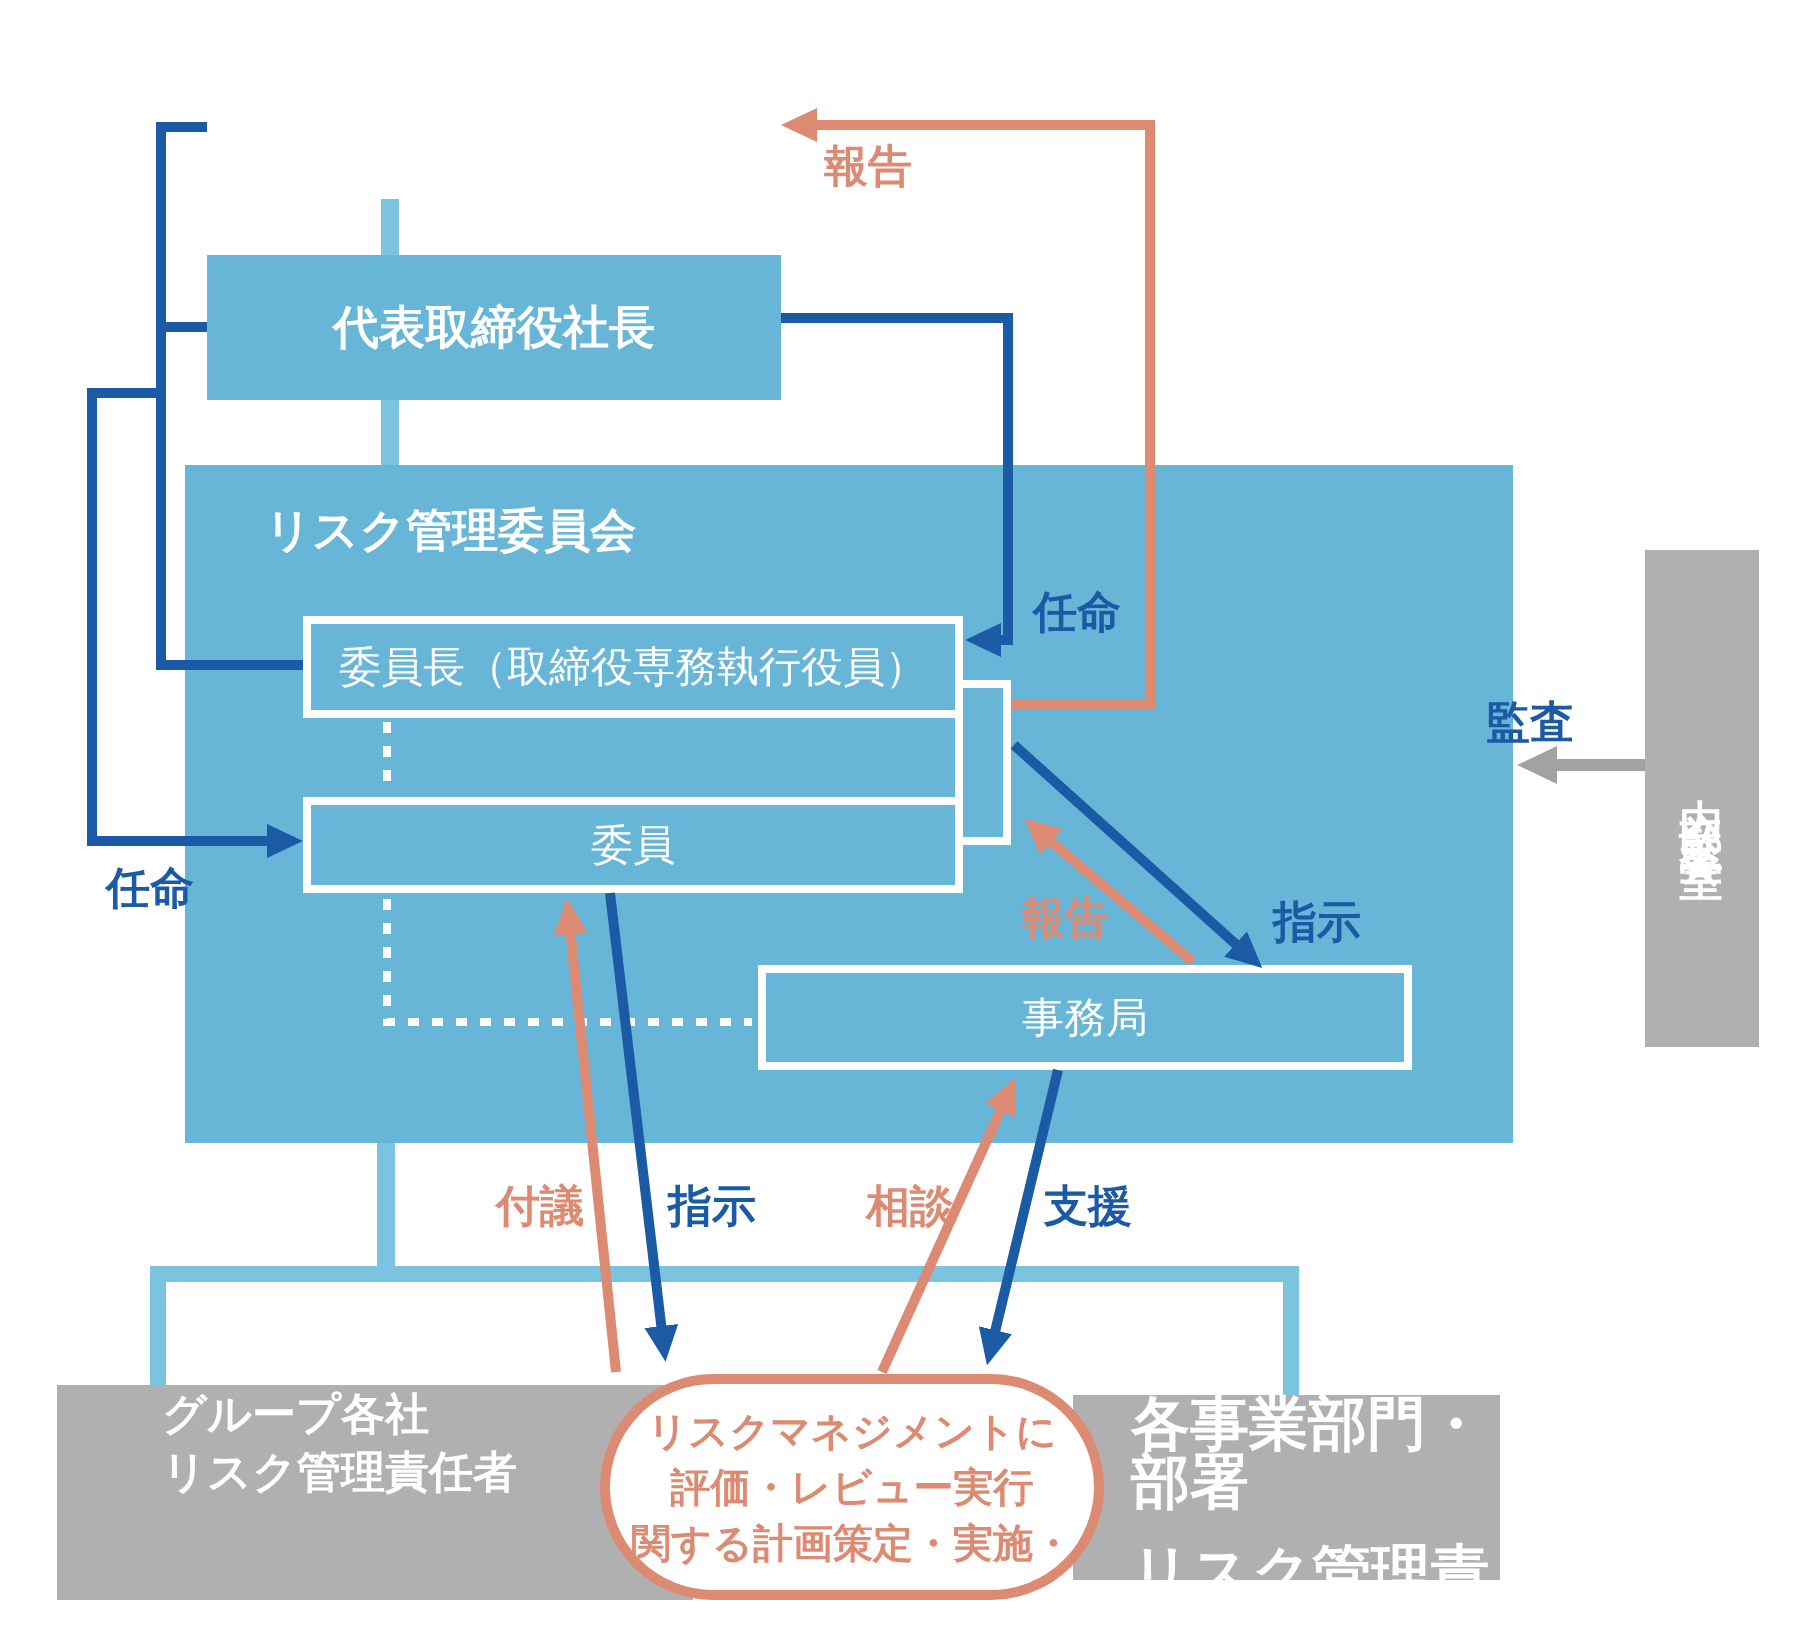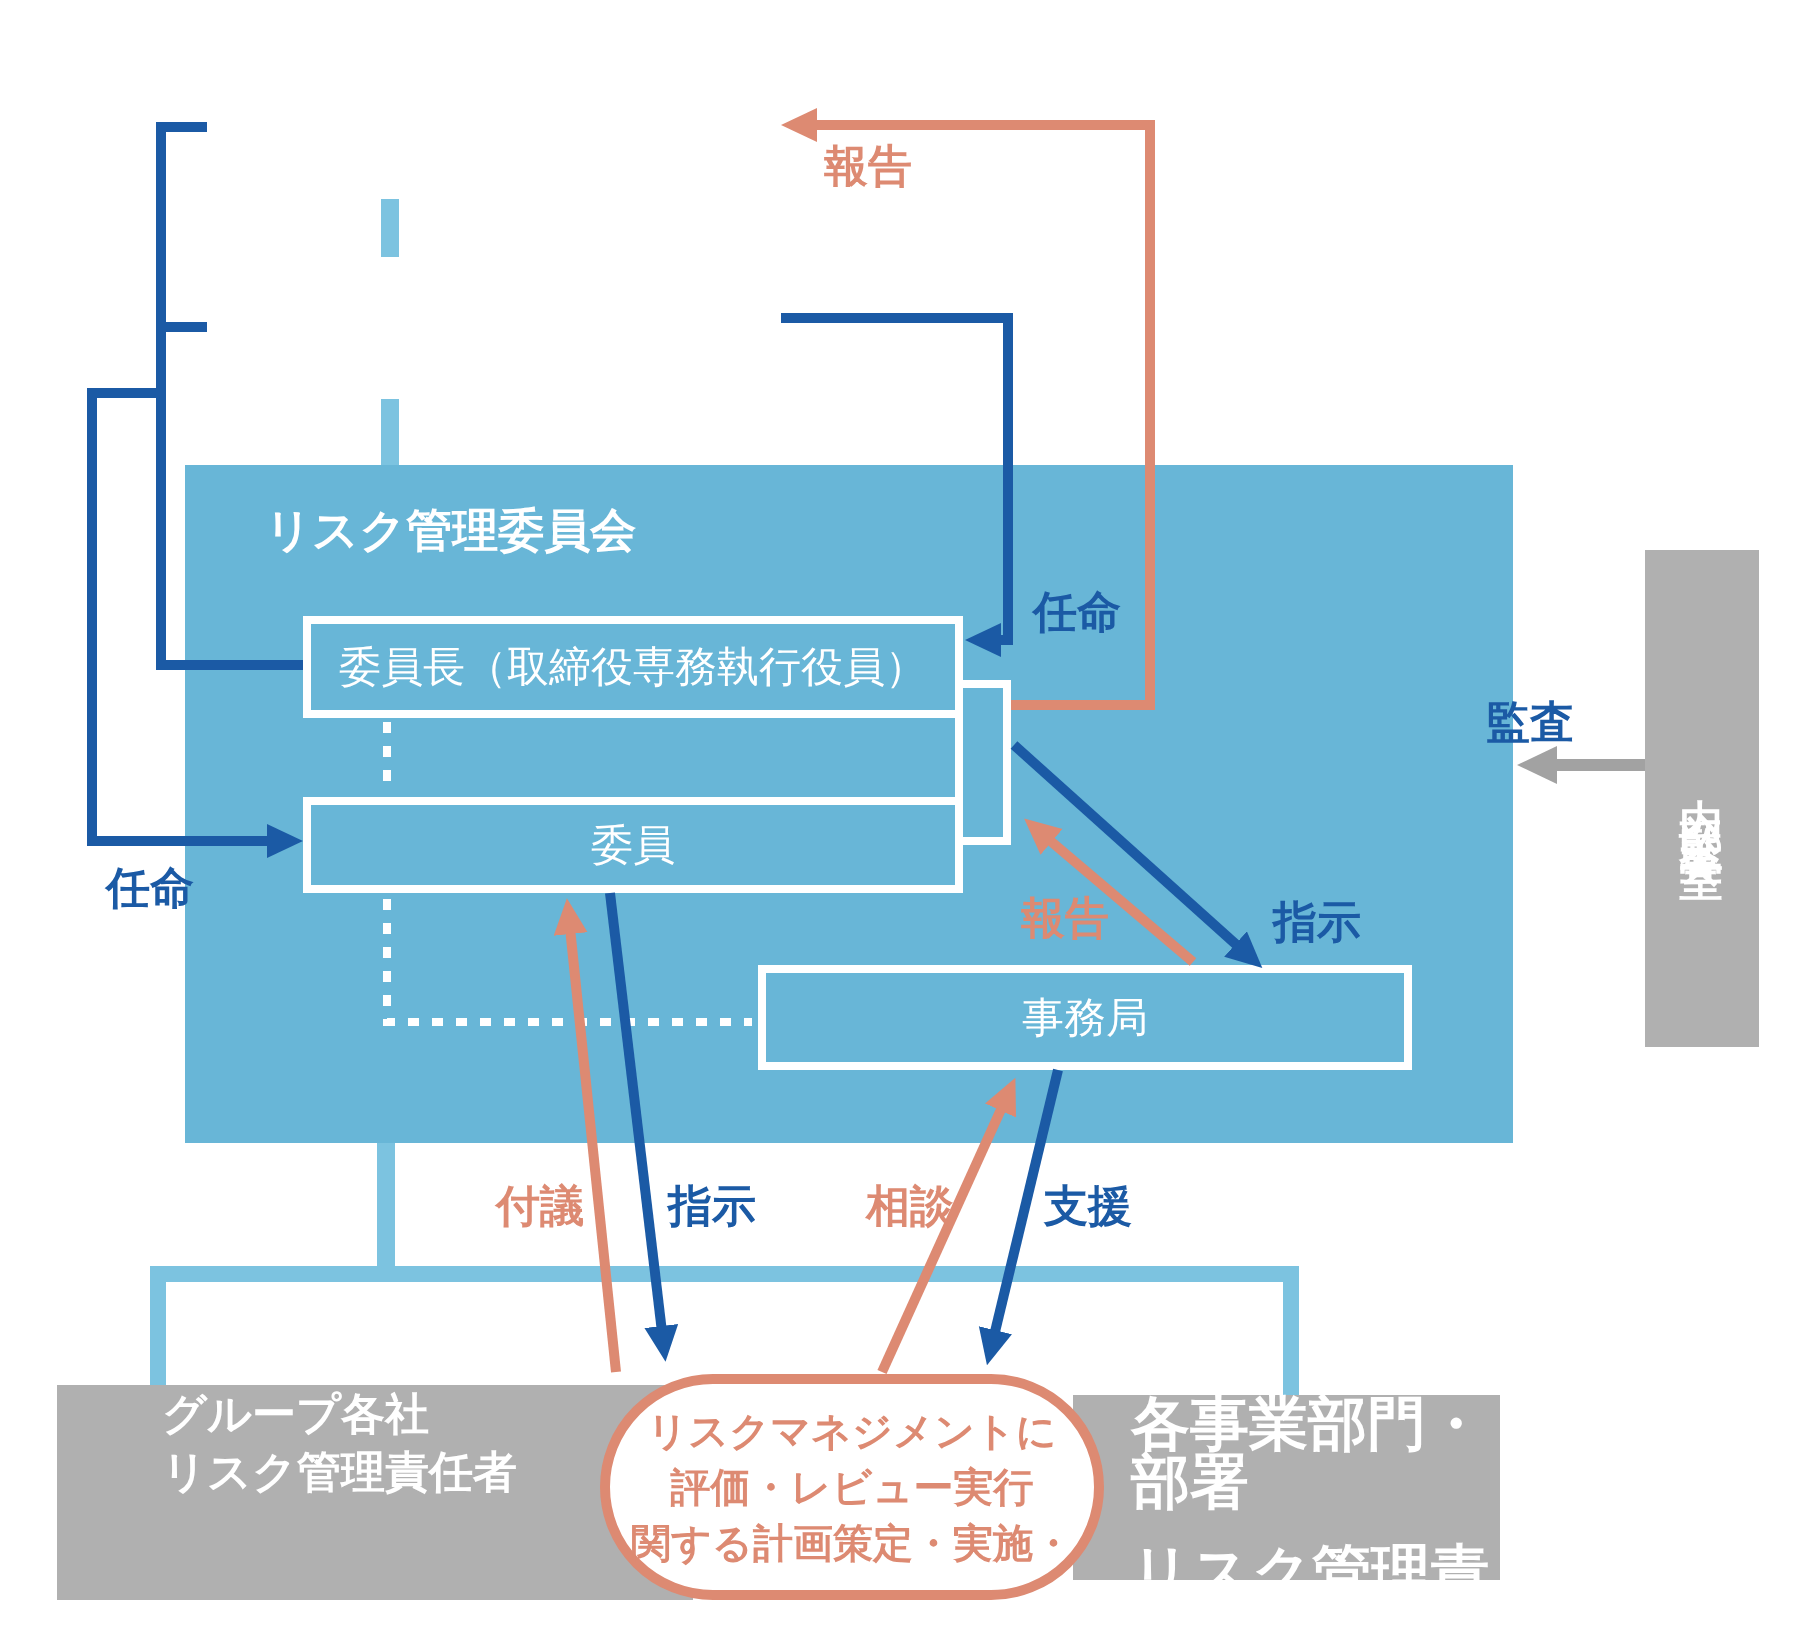--- a/index.html
+++ b/index.html
@@ -40,20 +40,23 @@
 
 <div class="canvas">
 
   <div class="abs lb" style="left:381px;top:199px;width:18px;height:58px;"></div>
   <div class="abs lb" style="left:381px;top:399px;width:18px;height:67px;"></div>
   <div class="abs lb" style="left:377px;top:1143px;width:18px;height:131px;"></div>
   <div class="abs lb" style="left:150px;top:1266px;width:1149px;height:16px;"></div>
   <div class="abs lb" style="left:150px;top:1266px;width:16px;height:119px;"></div>
   <div class="abs lb" style="left:1283px;top:1266px;width:16px;height:129px;"></div>
 
+  <div class="abs bluebox" style="left:207px;top:255px;width:574px;height:145px;font-size:46px;">
+    <span>代表取締役社長</span>
+  </div>
 
   <div class="abs" style="left:185px;top:465px;width:1328px;height:678px;background:var(--box-blue);"></div>
   <div class="abs" style="left:265px;top:500px;color:#fff;font-weight:700;font-size:46px;">
     <span>リスク管理委員会</span>
   </div>
 
   <div class="abs wbox" style="left:955px;top:680px;width:56px;height:165px;"></div>
 
   <div class="abs wbox" style="left:303px;top:616px;width:660px;height:102px;font-size:42px;">
     <span>委員長（取締役専務執行役員）</span>

